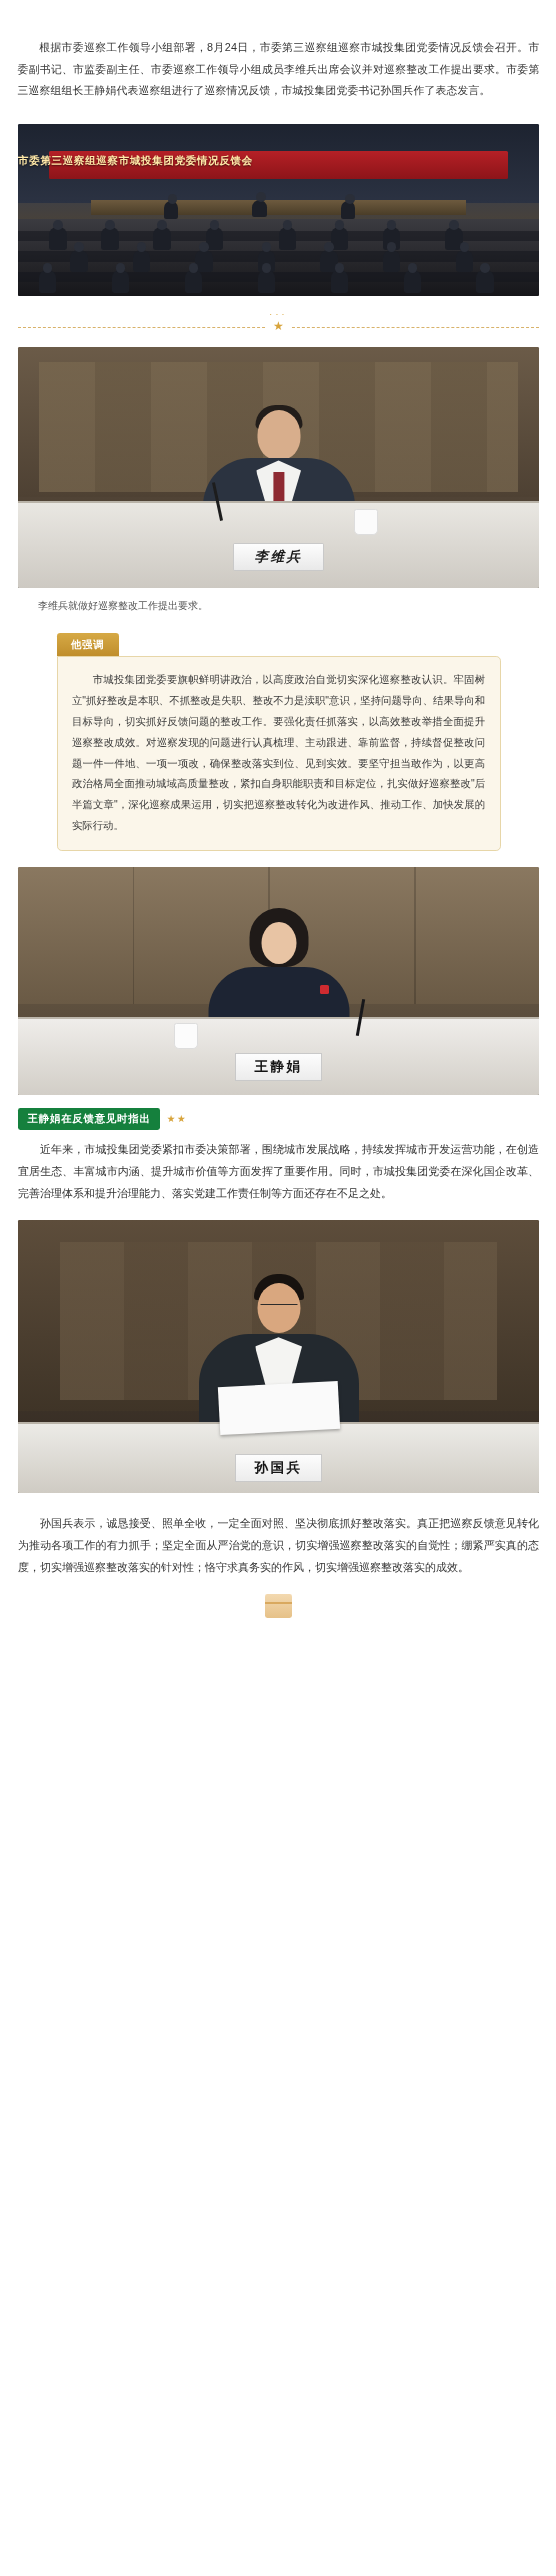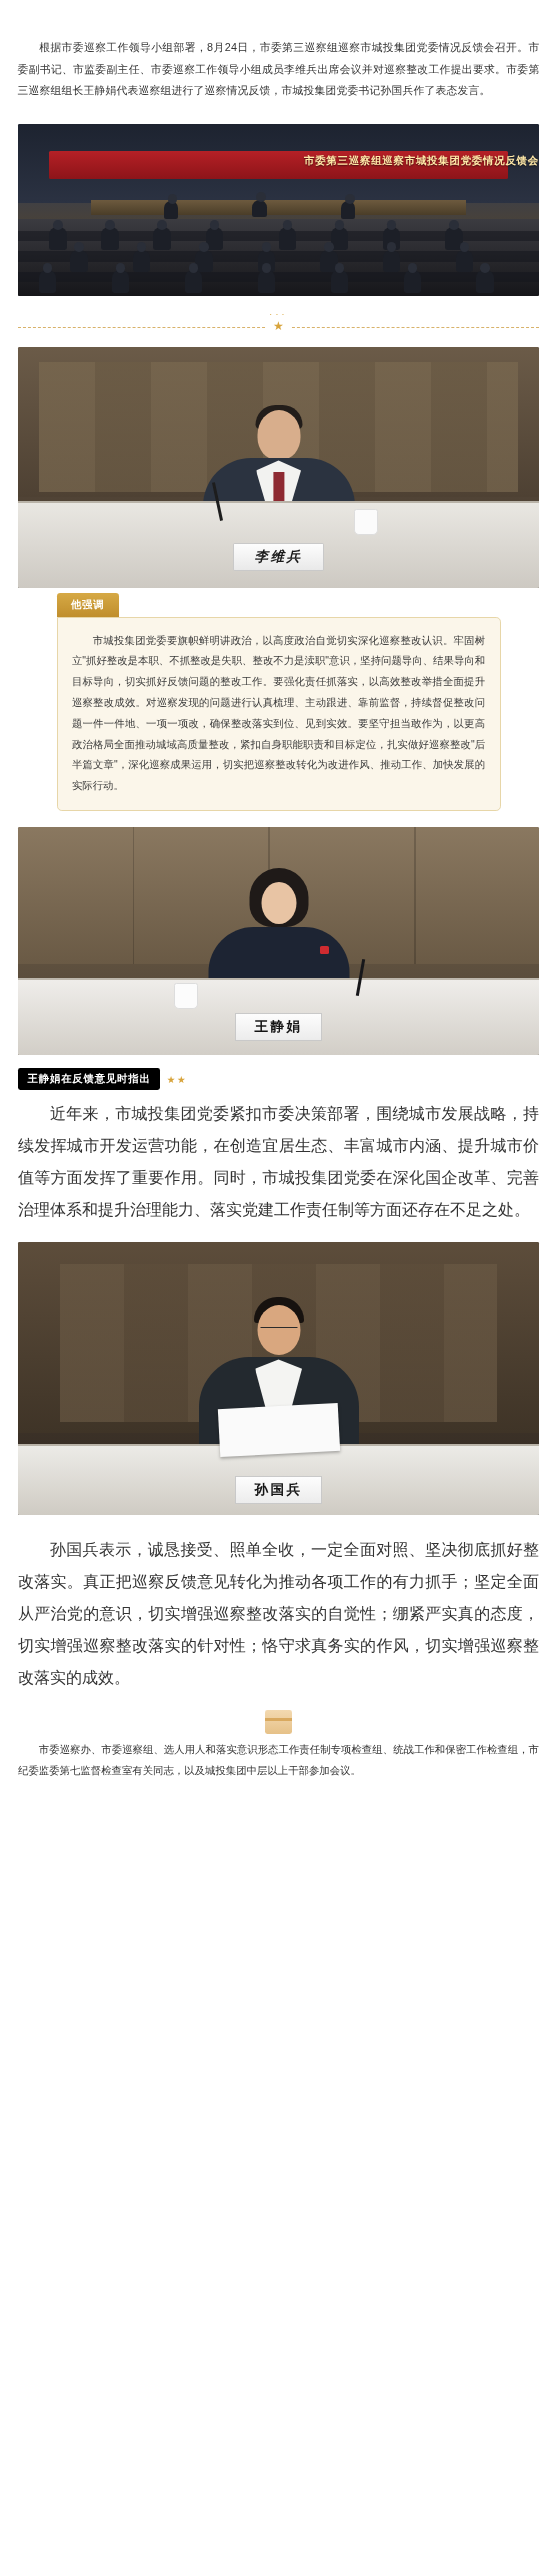--- a/index.html
+++ b/index.html
@@ -75,21 +75,21 @@
   .hall .person::before {
     content: ""; position: absolute; left: 4px; top: -7.2px;
     width: 9.6px; height: 9.6px; border-radius: 50%;
     background: #2a2e38;
   }
 
   .banner-title {
     position: absolute;
     left: 0; right: 0;
     top: 17.5%;
-    text-align: right;
+    text-align: left;
     color: #ffe9a8;
     font-size: 10.4px;
     font-weight: bold;
     letter-spacing: 0.8px;
     text-shadow: 0 0.8px 1.6px rgba(0,0,0,0.6);
   }
 
   
   .divider {
     width: 521px;
@@ -260,31 +260,31 @@
     color: #141414;
     font-size: 13.6px; font-weight: bold; letter-spacing: 2.4px;
   }
 
   
   .red-head {
     width: 521px; margin: 13px auto 8px auto;
     display: flex; align-items: center; gap: 6.4px;
   }
   .red-head .txt {
-    background: #000000; color: #ffffff;
+    background: #15803d; color: #ffffff;
     font-size: 10.4px; font-weight: bold;
     padding: 4px 9.6px;
     border-radius: 2.4px;
     letter-spacing: 0.8px;
   }
   .red-head .stars { color: #d8a43c; font-size: 9.6px; letter-spacing: 1.6px; }
 
   .plain-para {
     width: 521px; margin: 0 auto 16px auto;
-    font-size: 16px; line-height: 2.0; color: #333;
+    font-size: 11px; line-height: 2.0; color: #333;
     text-align: justify; text-indent: 2em;
   }
 
   
   .speaker3 { height: 273px; background: linear-gradient(#564737,#2f2720); }
   .speaker3 .wall {
     position: absolute; left:0; right:0; top:0; height: 70%;
     background: linear-gradient(#5d4d3b,#3f3427);
   }
   .speaker3 .wallpanel {
@@ -424,20 +424,21 @@
       <div class="body"></div>
       <div class="shirt"></div>
       <div class="tie"></div>
       <div class="desk"></div>
       <div class="mug"></div>
       <div class="mic"></div>
       <div class="plate">李维兵</div>
     </div>
   </div>
 
+  <p class="caption">李维兵就做好巡察整改工作提出要求。</p>
 
   <div class="hl-block">
     <div class="hl-tab">他强调</div>
     <div class="hl-body">市城投集团党委要旗帜鲜明讲政治，以高度政治自觉切实深化巡察整改认识。牢固树立"抓好整改是本职、不抓整改是失职、整改不力是渎职"意识，坚持问题导向、结果导向和目标导向，切实抓好反馈问题的整改工作。要强化责任抓落实，以高效整改举措全面提升巡察整改成效。对巡察发现的问题进行认真梳理、主动跟进、靠前监督，持续督促整改问题一件一件地、一项一项改，确保整改落实到位、见到实效。要坚守担当敢作为，以更高政治格局全面推动城域高质量整改，紧扣自身职能职责和目标定位，扎实做好巡察整改"后半篇文章"，深化巡察成果运用，切实把巡察整改转化为改进作风、推动工作、加快发展的实际行动。</div>
   </div>
 
   <div class="photo-wrap">
     <div class="photo speaker2">
       <div class="wall"></div>
       <div class="panelline" style="left:22%;"></div>
@@ -477,16 +478,15 @@
   </div>
 
   <div class="spacer"></div>
 
   <p class="plain-para">孙国兵表示，诚恳接受、照单全收，一定全面对照、坚决彻底抓好整改落实。真正把巡察反馈意见转化为推动各项工作的有力抓手；坚定全面从严治党的意识，切实增强巡察整改落实的自觉性；绷紧严实真的态度，切实增强巡察整改落实的针对性；恪守求真务实的作风，切实增强巡察整改落实的成效。</p>
 
   <div class="ornament">
     <span class="box"></span>
   </div>
 
-  <p class="final-para">市委巡察办、市委巡察组、选人用人和落实意识形态工作责任制专项检查组、统战工作和保密工作检查组，市纪委监委第七监督检查室有关同志，以及城投集团中层以上干部参加会议。</p>
 
 </div>
 
 
 </body></html>

